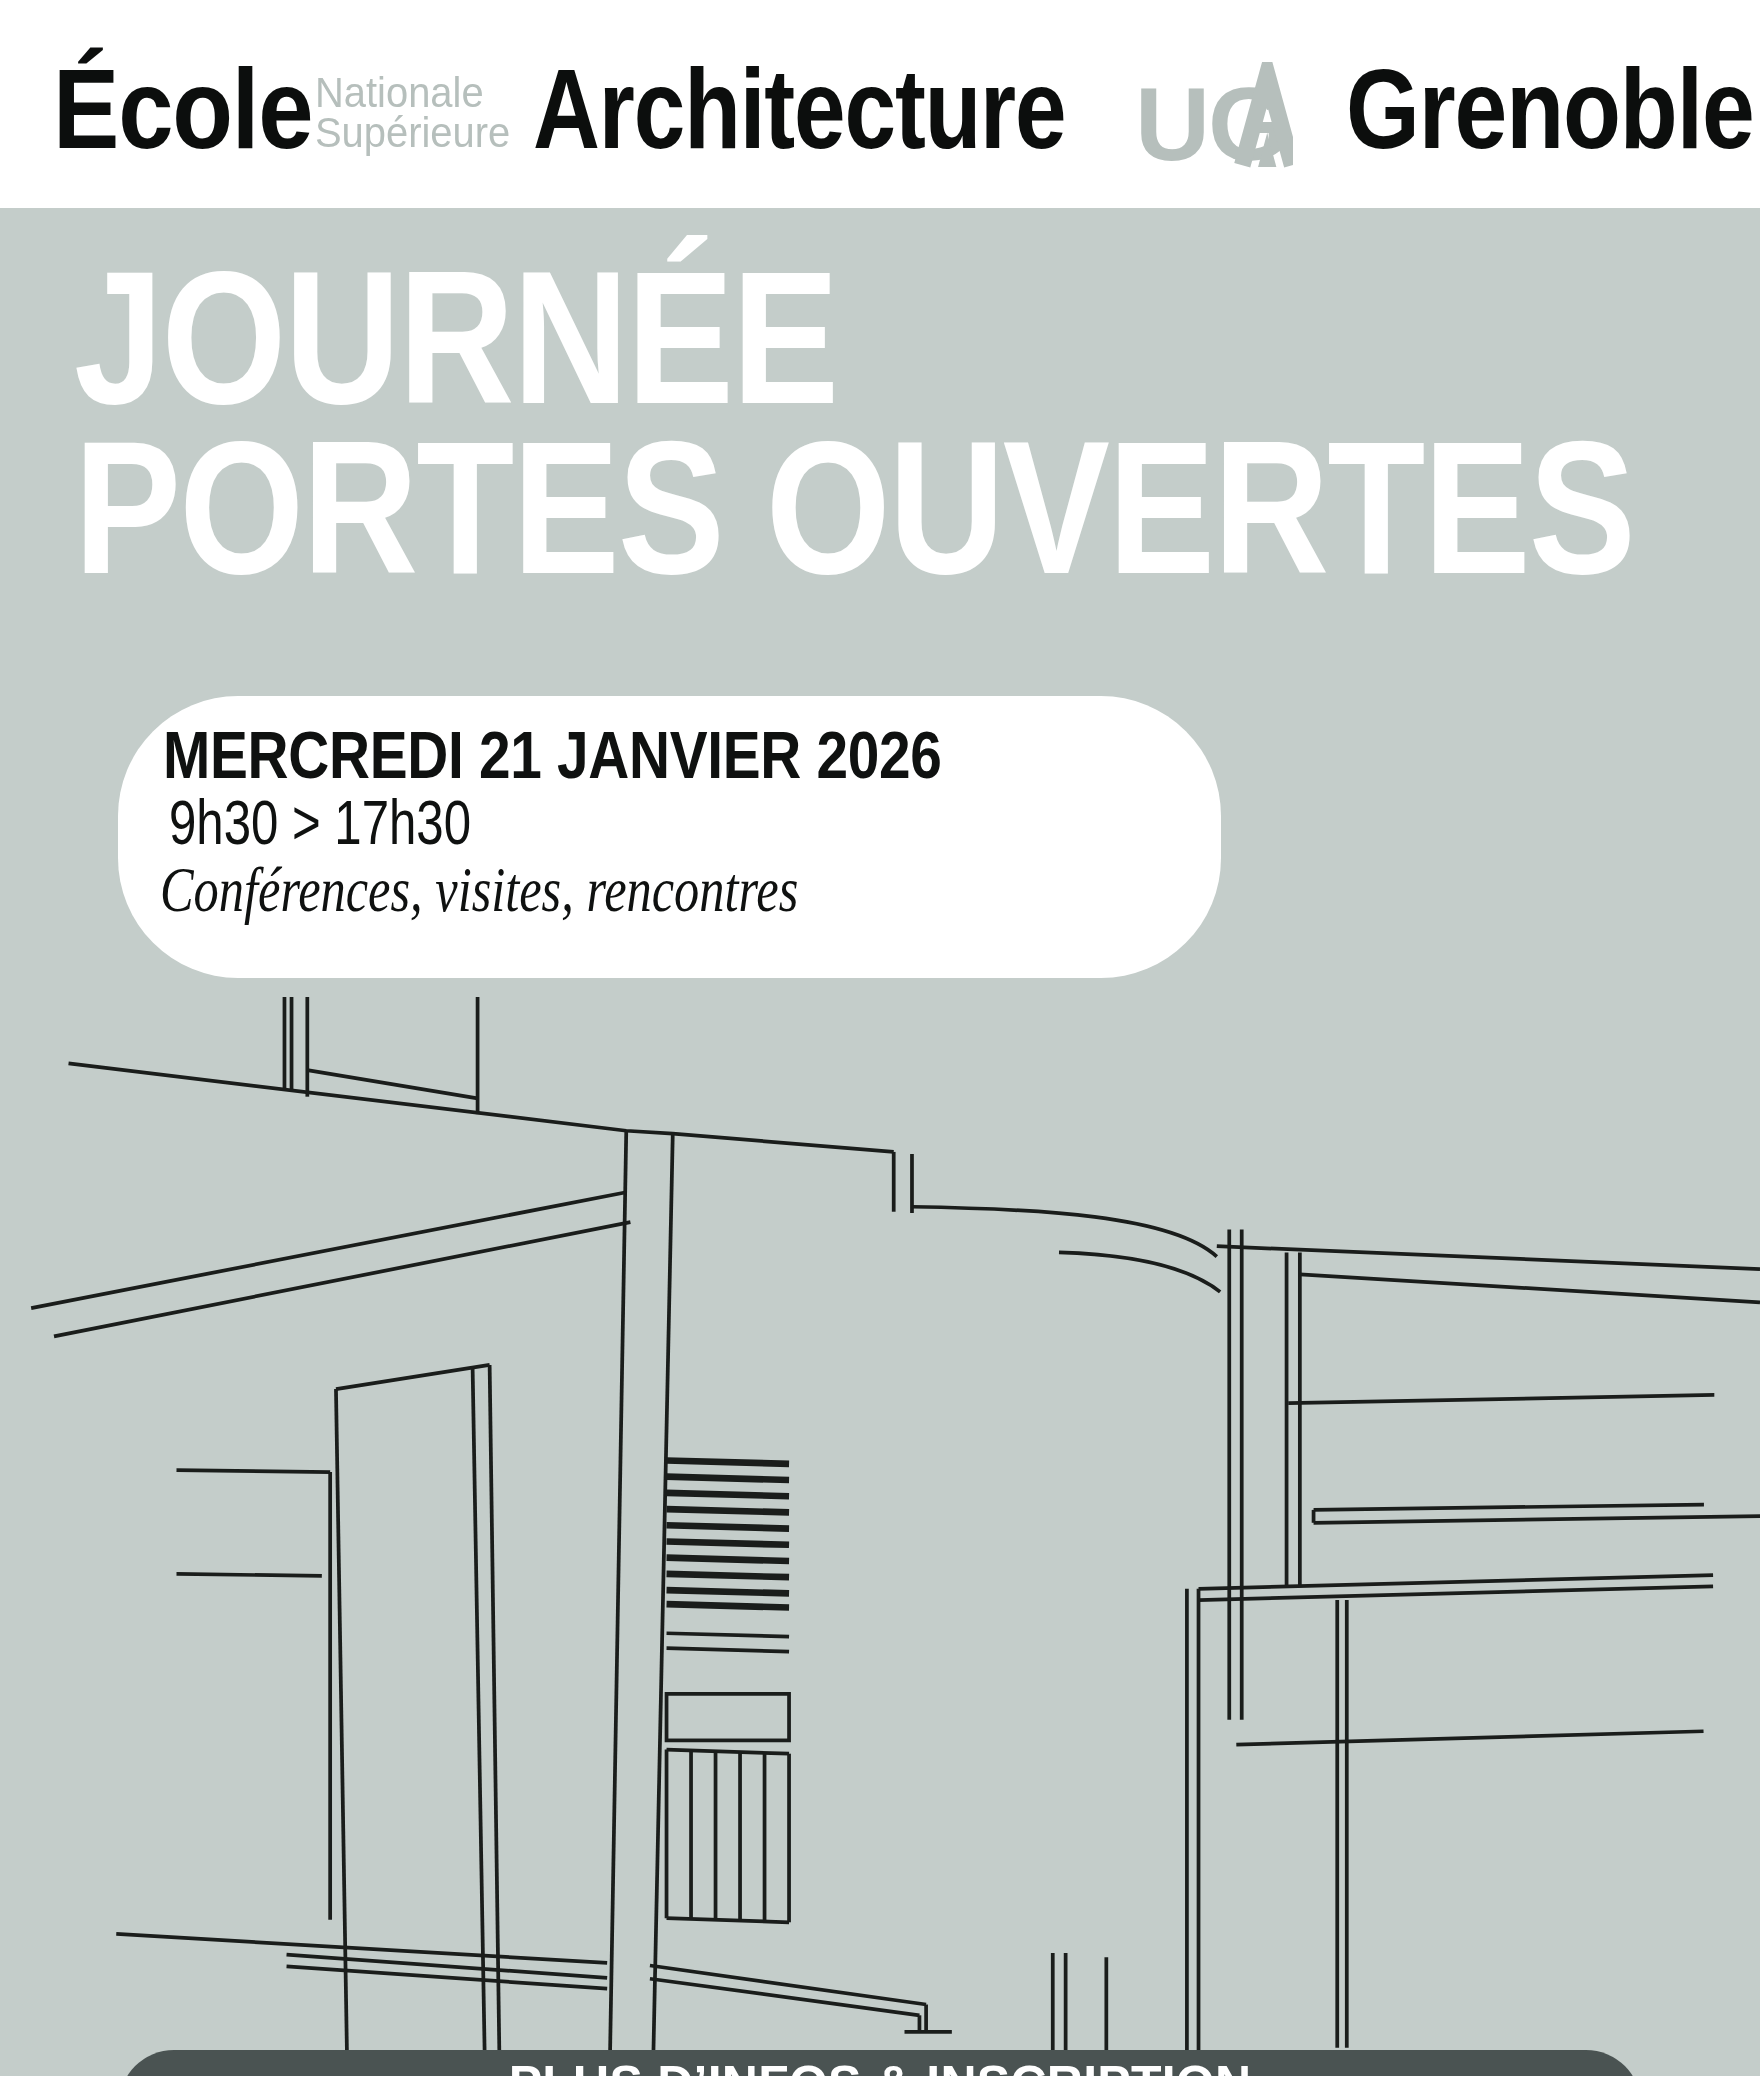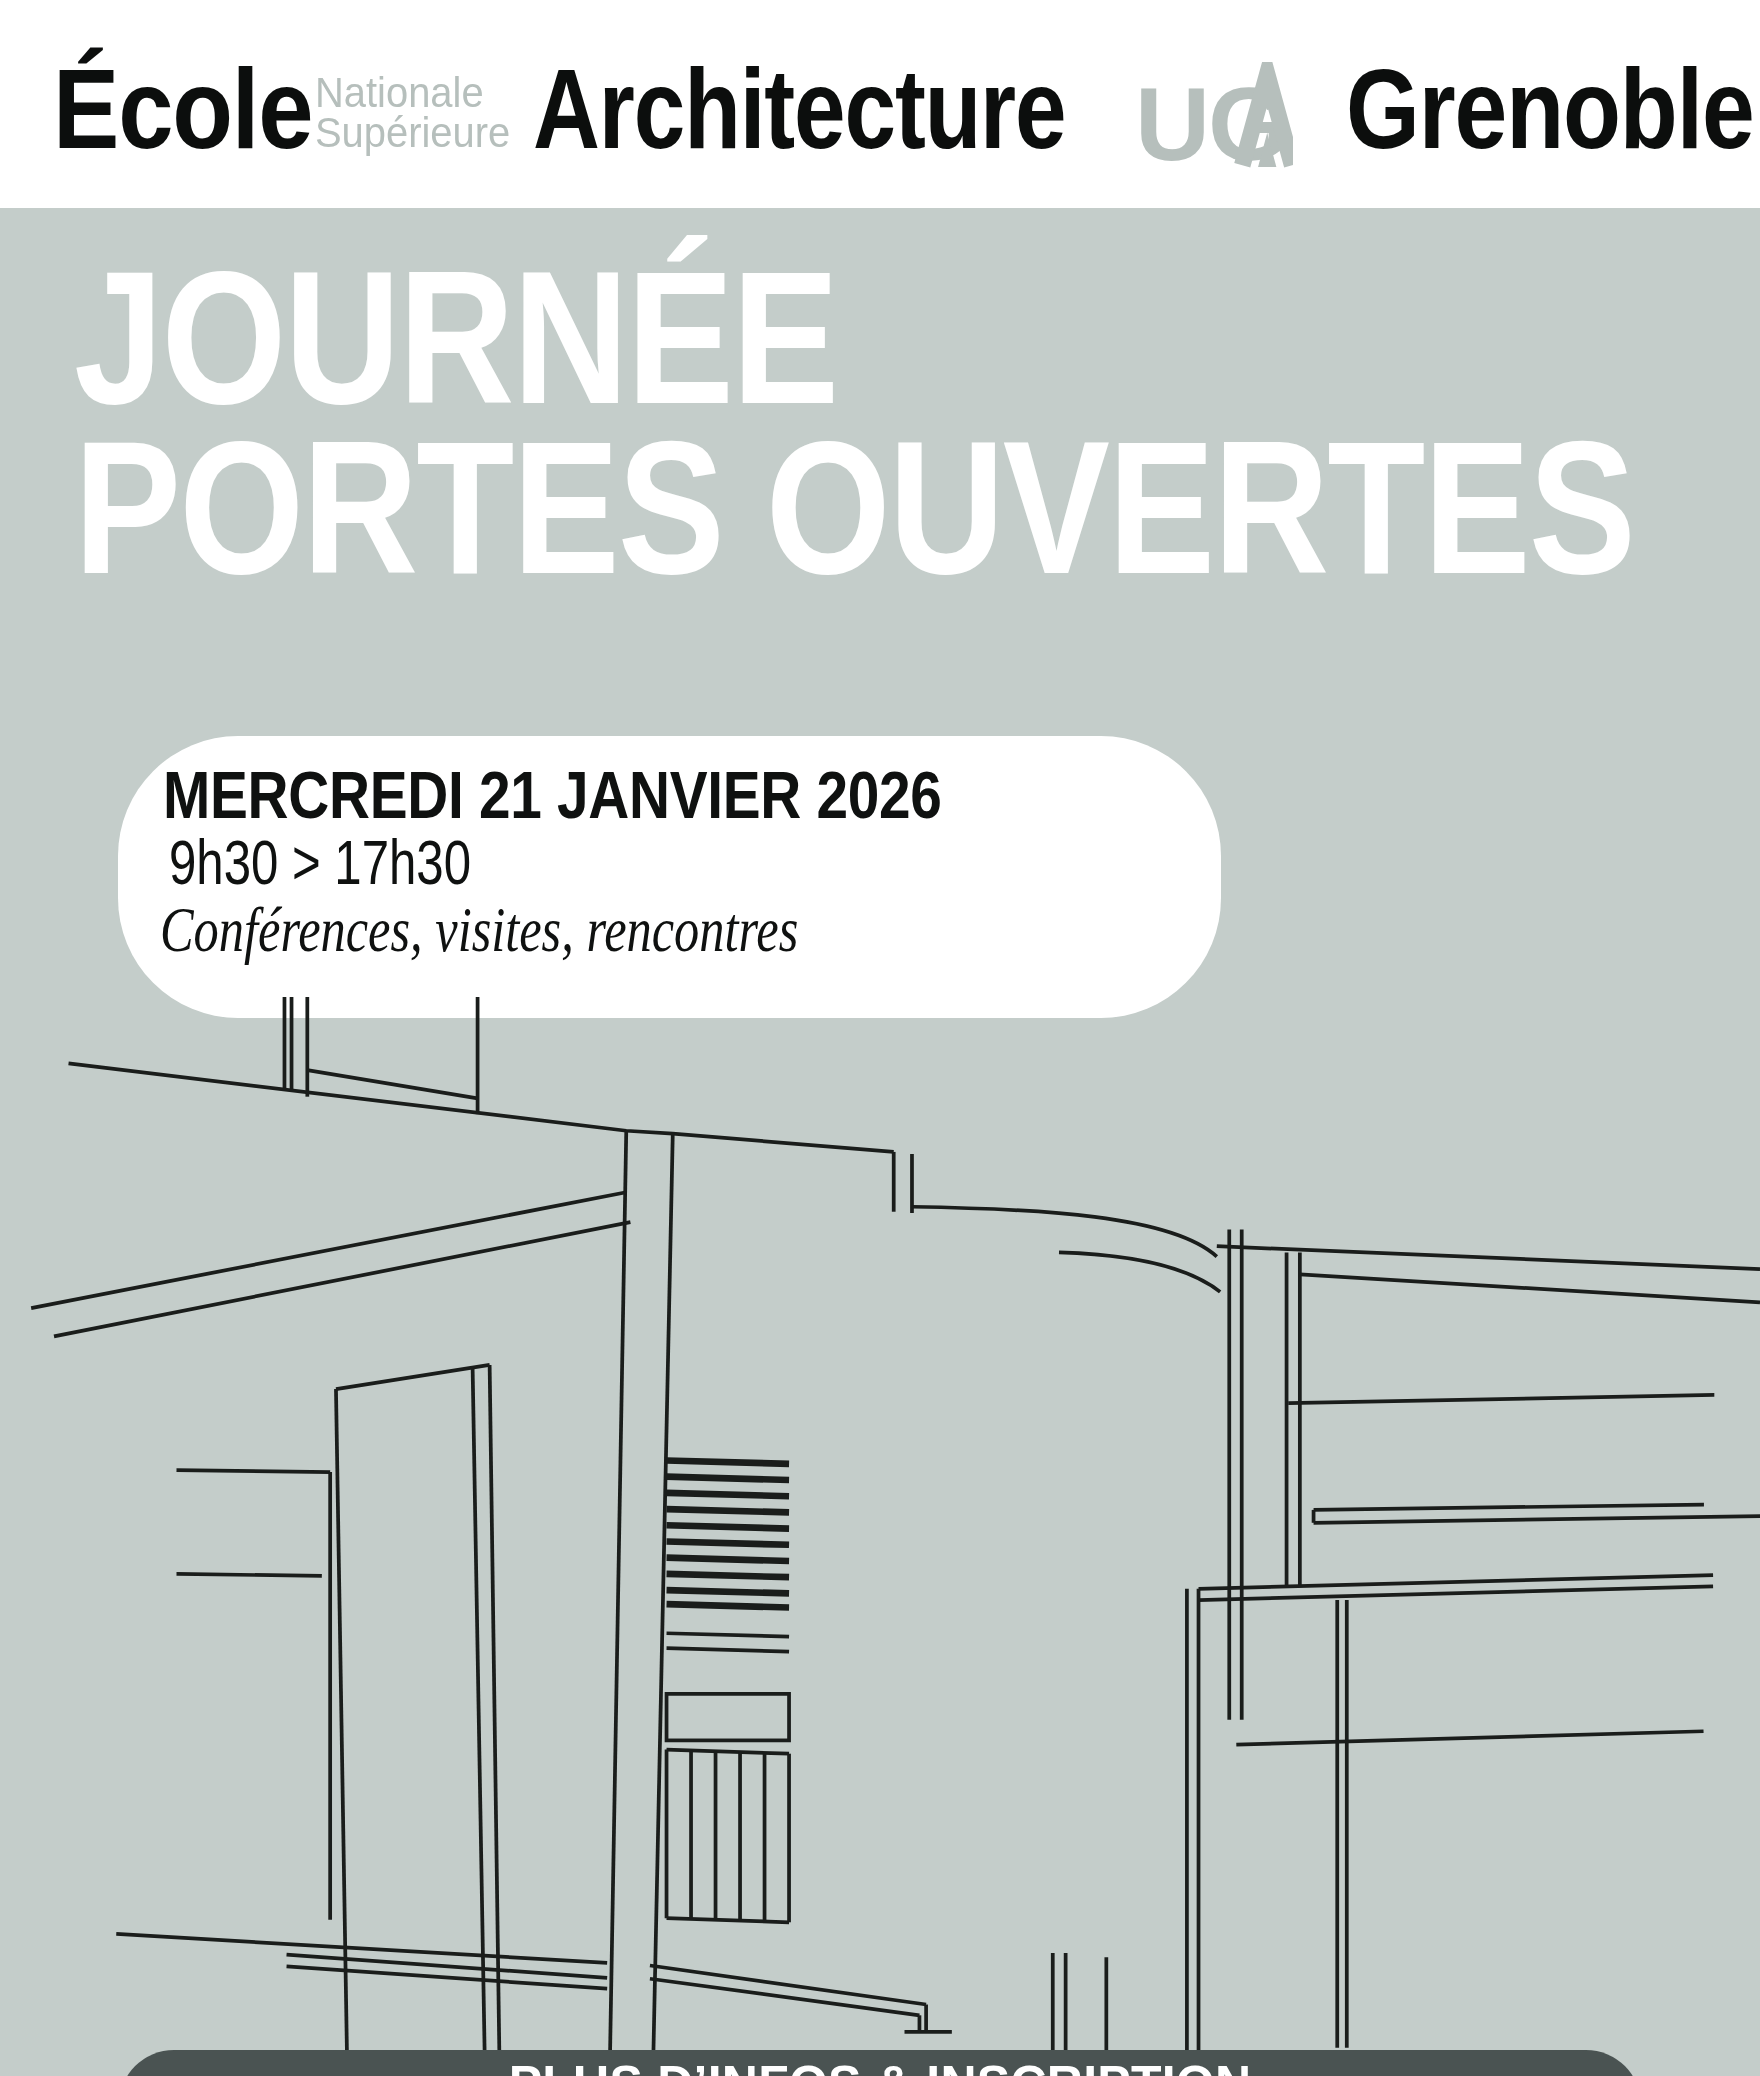--- a/index.html
+++ b/index.html
@@ -16,21 +16,21 @@
             color:#b6bfbc;transform:scaleX(0.95);transform-origin:left top;}
   .uga{position:absolute;left:1135px;top:62px;width:158px;height:125px;}
   
   .grey{position:absolute;left:0;top:208px;width:1760px;height:2010px;background:#c4cdca;}
   .title{position:absolute;left:74px;font-weight:700;font-size:189px;line-height:1;
          color:#ffffff;letter-spacing:-0.012em;transform:scaleX(0.85);transform-origin:left top;
          white-space:nowrap;}
   .title.l1{top:243px;}
   .title.l2{top:413px;}
   
-  .infobox{position:absolute;left:118px;top:736px;width:1103px;height:282px;background:#ffffff;
+  .infobox{position:absolute;left:118px;top:696px;width:1103px;height:282px;background:#ffffff;
            border-radius:120px;}
   .infobox .date{position:absolute;left:45px;top:26px;font-weight:700;font-size:66px;line-height:1;
            letter-spacing:-0.005em;transform:scaleX(0.86);transform-origin:left top;white-space:nowrap;}
   .infobox .hours{position:absolute;left:51px;top:95px;font-weight:400;font-size:63px;line-height:1;
            transform:scaleX(0.78);transform-origin:left top;white-space:nowrap;}
   .infobox .acts{position:absolute;left:42px;top:163px;font-family:"Liberation Serif",serif;
            font-style:italic;font-size:63px;line-height:1;transform:scaleX(0.80);
            transform-origin:left top;white-space:nowrap;}
   
   .draw{position:absolute;left:0;top:997px;width:1760px;height:1221px;}

